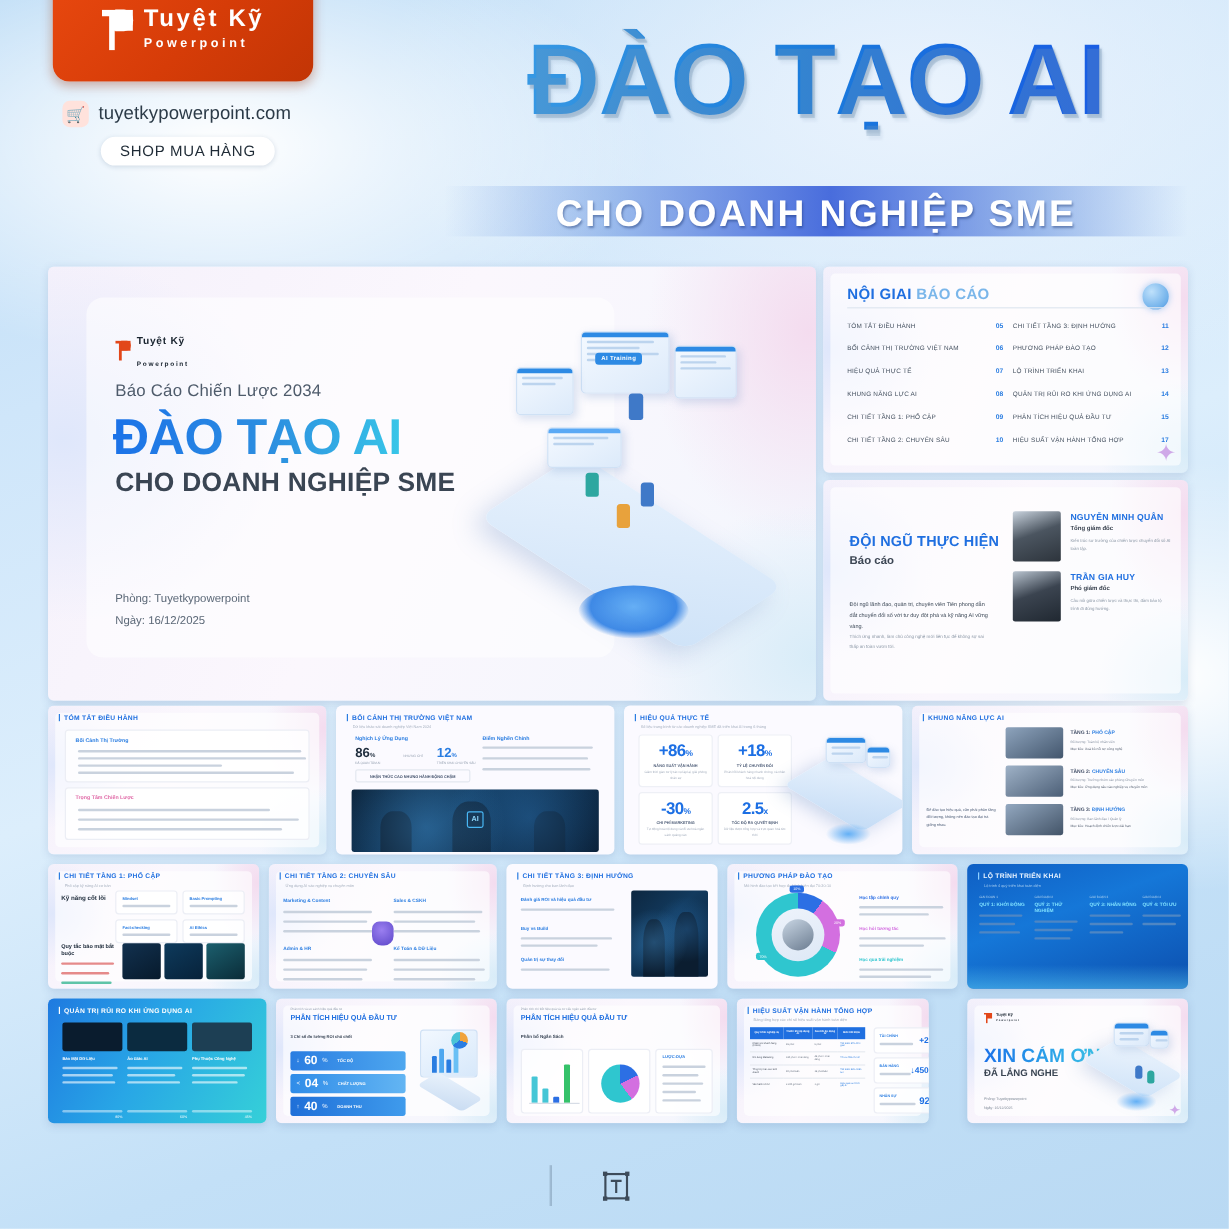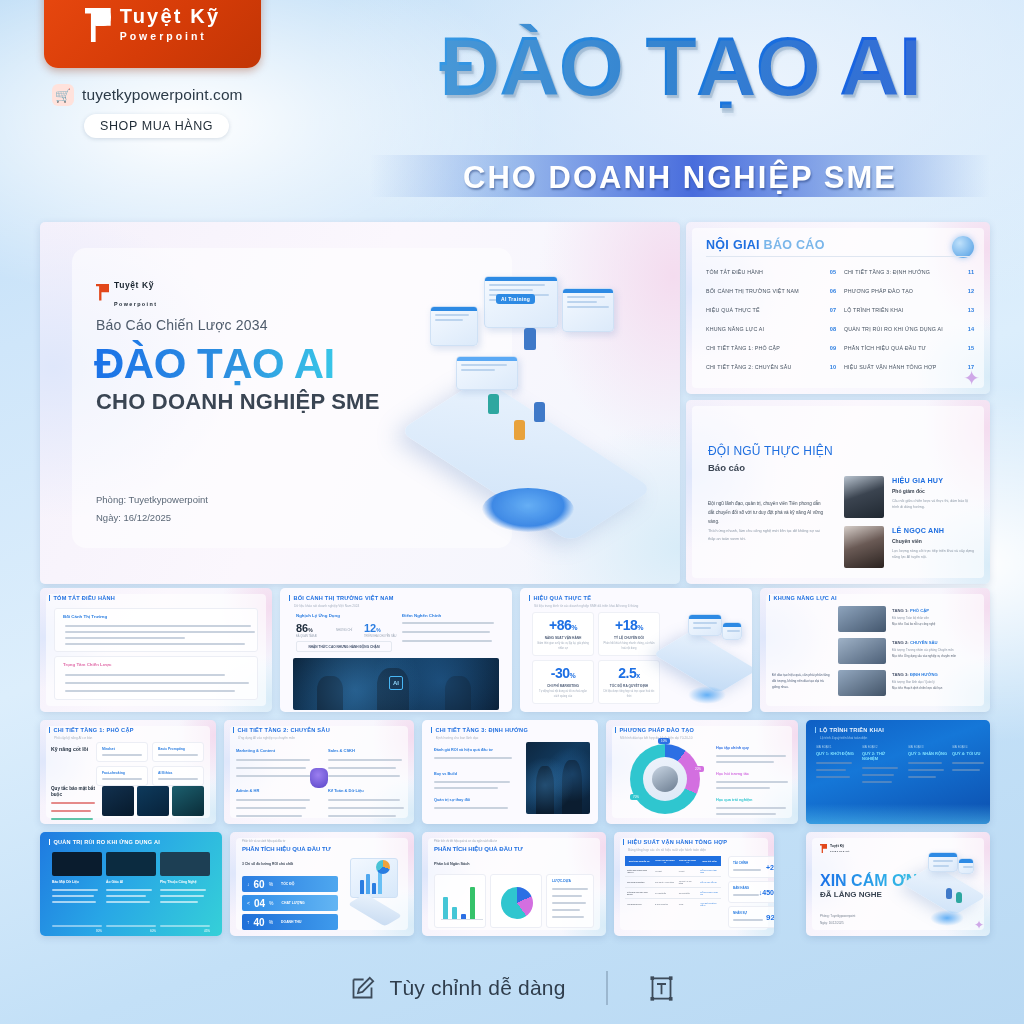--- a/index.html
+++ b/index.html
@@ -134,21 +134,21 @@
   .toc-row{ display:flex; align-items:center; justify-content:space-between; height:19px;}
   .toc-label{ font-size:5.3px; color:#44505f; letter-spacing:.2px; text-transform:uppercase; }
   .toc-num{ font-size:5.6px; font-weight:bold; color:#2a7de1;}
   #toc-globe{ position:absolute; right:16px; top:14px; width:22px; height:22px; border-radius:50%;
     background:radial-gradient(circle at 35% 32%, #bfe1fb, #6fb0ea 70%, #3f86d8);
     box-shadow:0 0 6px rgba(110,170,235,.6);}
   .sparkle{ position:absolute; color:#cfa8e8; }
 
   
   #slide-team{ left:686px; top:400px; width:304px; height:184px; }
-  #team-title{ position:absolute; left:22px; top:44px; font-size:12px; font-weight:normal; color:#1f6fe0; letter-spacing:.2px;}
+  #team-title{ position:absolute; left:22px; top:44px; font-size:12px; font-weight:bold; color:#1f6fe0; letter-spacing:.2px;}
   #team-sub{ position:absolute; left:22px; top:62px; font-size:9.5px; font-weight:bold; color:#3c4654;}
   #team-body{ position:absolute; left:22px; top:100px; width:120px; font-size:4.6px; color:#3f4b59; line-height:1.95;}
   #team-note{ position:absolute; left:22px; top:128px; width:120px; font-size:3.8px; color:#8b97a6; line-height:2;}
   .member{ position:absolute; left:158px; width:132px; height:42px; display:flex; gap:8px; }
   .m-photo{ width:40px; height:42px; border-radius:2px; flex:none; }
   .m-name{ font-size:7.2px; font-weight:bold; color:#1f6fe0; letter-spacing:.2px;}
   .m-role{ font-size:5px; font-weight:bold; color:#39424f; margin-top:3px;}
   .m-desc{ font-size:3.6px; color:#8d99a7; margin-top:4px; line-height:1.8;}
 
   
@@ -354,34 +354,34 @@
   <div class="sparkle" style="right:10px;bottom:4px;font-size:20px;">✦</div>
 </div>
 
 <div class="slide pastel" id="slide-team">
   <div class="inner"></div>
   <div id="team-title">ĐỘI NGŨ THỰC HIỆN</div>
   <div id="team-sub">Báo cáo</div>
   <div id="team-body">Đội ngũ lãnh đạo, quản trị, chuyên viên Tiên phong dẫn dắt chuyển đổi số với tư duy đột phá và kỹ năng AI vững vàng.</div>
   <div id="team-note">Thích ứng nhanh, làm chủ công nghệ mới liên tục để không sợ sai thấp an toàn vươn tới.</div>
 
+  <div class="member" style="top:26px;">
+    <div class="m-photo" style="background:linear-gradient(160deg,#c9d3de,#4b5560 45%,#2d343c);"></div>
+    <div>
+      <div class="m-name">NGUYỄN MINH QUÂN</div>
+      <div class="m-role">Tổng giám đốc</div>
+      <div class="m-desc">Kiến trúc sư trưởng của chiến lược chuyển đổi số AI toàn tập.</div>
+    </div>
+  </div>
   <div class="member" style="top:76px;">
     <div class="m-photo" style="background:linear-gradient(160deg,#b9c4d0,#3b4450 45%,#202831);"></div>
     <div>
-      <div class="m-name">HIỆU GIA HUY</div>
+      <div class="m-name">TRẦN GIA HUY</div>
       <div class="m-role">Phó giám đốc</div>
       <div class="m-desc">Cầu nối giữa chiến lược và thực thi, đảm bảo lộ trình đi đúng hướng.</div>
-    </div>
-  </div>
-  <div class="member" style="top:126px;">
-    <div class="m-photo" style="background:linear-gradient(160deg,#d6cec9,#6a5a55 45%,#2b2320);"></div>
-    <div>
-      <div class="m-name">LÊ NGỌC ANH</div>
-      <div class="m-role">Chuyên viên</div>
-      <div class="m-desc">Lực lượng nòng cốt trực tiếp triển khai và xây dựng năng lực AI tuyến nội.</div>
     </div>
   </div>
 </div>
 
 <div class="slide pastel r2" id="s-tomtat">
   <div class="inner"></div>
   <div class="t-h"><span class="bar"></span><span>TÓM TẮT ĐIỀU HÀNH</span></div>
   <div class="card" style="left:14px;top:20px;width:204px;height:44px;">
     <div style="position:absolute;left:8px;top:5px;font-size:4.4px;font-weight:bold;color:#2a7de1;">Bối Cảnh Thị Trường</div>
     <div class="ln" style="position:absolute;left:10px;top:16px;width:186px;"></div>
@@ -800,27 +800,20 @@
         <div class="hd"></div>
         <div class="rw" style="width:10px"></div>
       </div>
     <div class="iso-fig" style="left:40px;top:42px;width:6px;height:11px;background:#3f79c8;"></div>
     <div class="iso-fig" style="left:50px;top:46px;width:6px;height:11px;background:#2ea7a0;"></div>
   </div>
   <div class="sparkle" style="right:6px;bottom:4px;font-size:12px;">✦</div>
 </div>
 
 <div id="footer">
-  <div class="f-item">
-    <svg class="f-icon" viewBox="0 0 24 24" fill="none" stroke="currentColor" stroke-width="1.6">
-      <path d="M4 4h9M4 4v16h16v-9"></path>
-        <path d="M18.5 2.5l3 3L12 15l-4 1 1-4z"></path>
-    </svg>
-    <span class="f-label">Tùy chỉnh dễ dàng</span>
-  </div>
   <div class="f-div"></div>
   <div class="f-div"></div>
   <div class="f-item">
     <svg class="f-icon" viewBox="0 0 24 24" fill="none" stroke="currentColor" stroke-width="1.6">
       <rect x="4" y="3" width="16" height="18"></rect>
         <path d="M8 8h8M12 8v9"></path>
       <rect x="2.2" y="1.2" width="3.2" height="3.2" fill="currentColor" stroke="none"></rect>
       <rect x="18.6" y="1.2" width="3.2" height="3.2" fill="currentColor" stroke="none"></rect>
       <rect x="2.2" y="19.6" width="3.2" height="3.2" fill="currentColor" stroke="none"></rect>
       <rect x="18.6" y="19.6" width="3.2" height="3.2" fill="currentColor" stroke="none"></rect>

